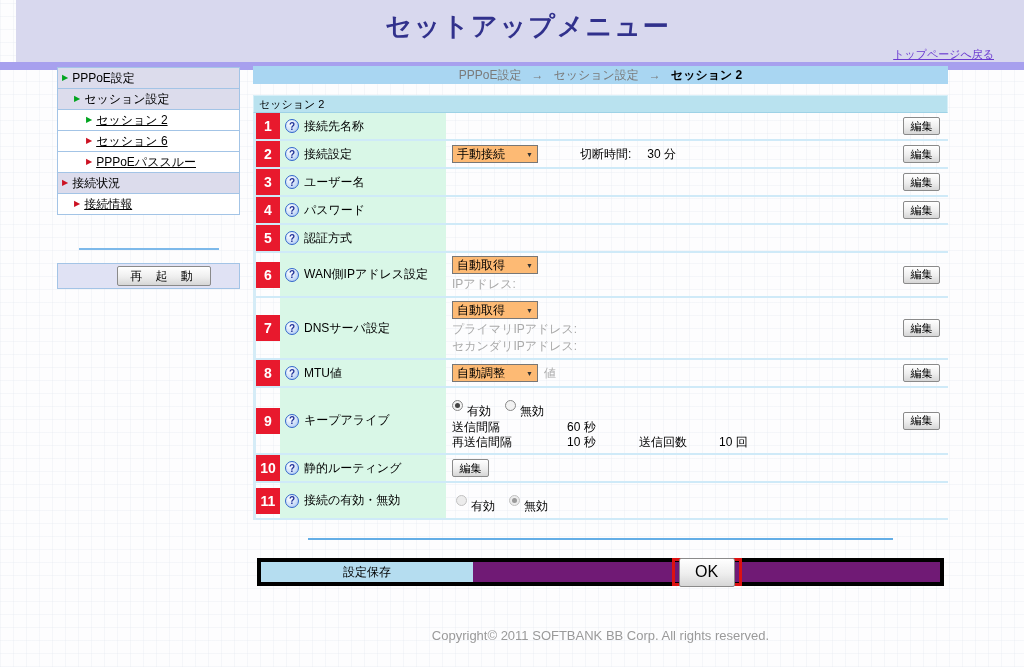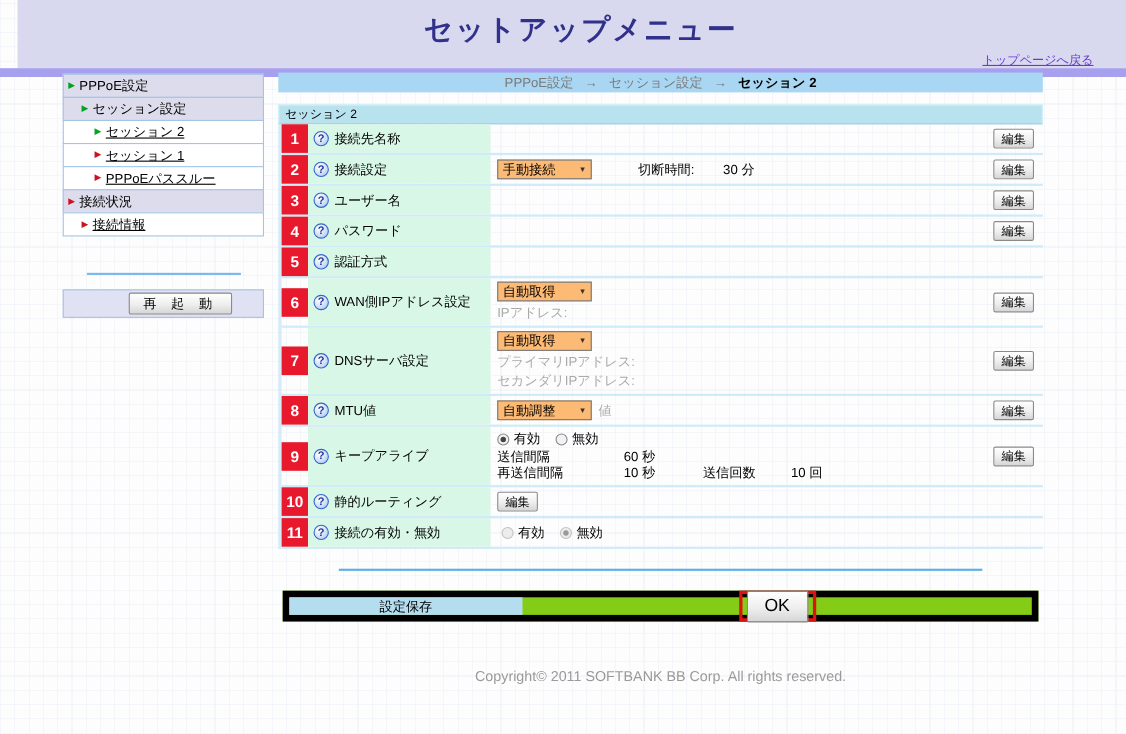--- a/index.html
+++ b/index.html
@@ -83,39 +83,39 @@
   .kv { display:flex; line-height:15px; }
   .kv .k { width:115px; } .kv .v { width:72px; } .kv .k2 { width:80px; }
 
   .radio { width:11px; height:11px; border-radius:50%; border:1px solid #888;
     background:#f2f2f2; display:inline-block; position:relative; margin-right:4px;
     vertical-align:-1px; cursor:pointer; }
   .radio.sel::after { content:""; position:absolute; left:2px; top:2px; width:5px;
     height:5px; border-radius:50%; background:#444; }
   .radio.dis { border-color:#c2c2c2; background:#ececec; cursor:default; }
   .radio.dis.sel::after { background:#9a9a9a; }
-  .rlabel { margin-right:14px; }
+  .rlabel { margin-right:14px;margin-top:12px; }
 
   .r1{min-height:28px}.r2{min-height:28px}.r3{min-height:28px}.r4{min-height:28px}
   .r5{min-height:28px}.r6{min-height:40px}.r7{min-height:54px}.r8{min-height:27px}
   .r9{min-height:48px}.r10{min-height:26px}.r11{min-height:27px}
 
   #bottom-divider { margin:18px auto 0; width:585px; height:2px; background:#64aee6; }
 
-  #save-row { margin:18px 4px 0; height:28px; border:6px solid #000000; display:flex;
-    background:#84cc16; }
+  #save-row { margin:18px 4px 0; height:28px; border:4px solid #000000; display:flex;
+    background:#701a75; }
   #save-label-cell { width:212px; background:#b5ddf0; display:flex; align-items:center;
     justify-content:center; font-size:12px; }
   #save-rest { flex:1; display:flex; align-items:center; justify-content:center; }
   #ok-wrap { border:3px solid #dd1111; height:28px; padding:0 4px; display:flex;
     align-items:center; justify-content:center; }
 
   #footer { margin-top:42px; text-align:center; color:#9a9a9a; font-size:13px; }
 
-  .field-gap { margin-left:42px; } .field-gap2 { margin-left:26px; }
+  .field-gap { margin-left:42px; } .field-gap2 { margin-left:16px; }
 </style>
 </head>
 <body>
 
 <div id="header-band">
   <div id="page-title">セットアップメニュー</div>
 </div>
 <a id="back-link">トップページへ戻る</a>
 <div id="purple-bar"></div>
 
@@ -127,21 +127,21 @@
   <div class="side-item shaded lv2">
     <span class="tri green">▶</span>
     <span>セッション設定</span>
   </div>
   <div class="side-item lv3">
     <span class="tri green">▶</span>
     <span class="side-link">セッション 2</span>
   </div>
   <div class="side-item lv3">
     <span class="tri red">▶</span>
-    <span class="side-link">セッション 1</span>
+    <span class="side-link">セッション 6</span>
   </div>
   <div class="side-item lv3">
     <span class="tri red">▶</span>
     <span class="side-link">PPPoEパススルー</span>
   </div>
   <div class="side-item shaded lv1">
     <span class="tri red">▶</span>
     <span>接続状況</span>
   </div>
   <div class="side-item lv2">

